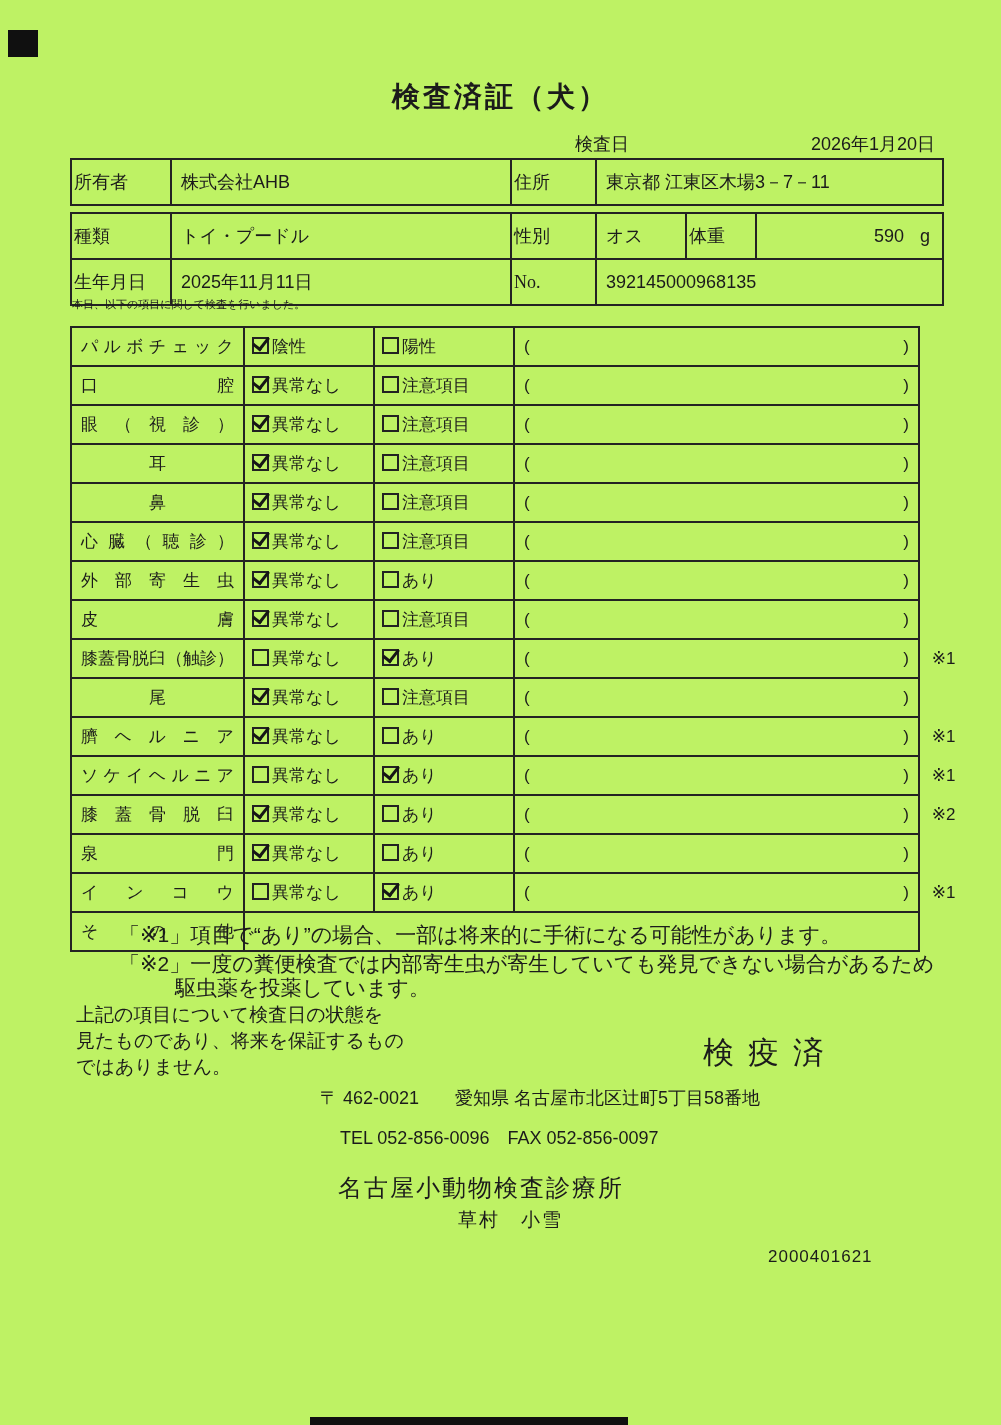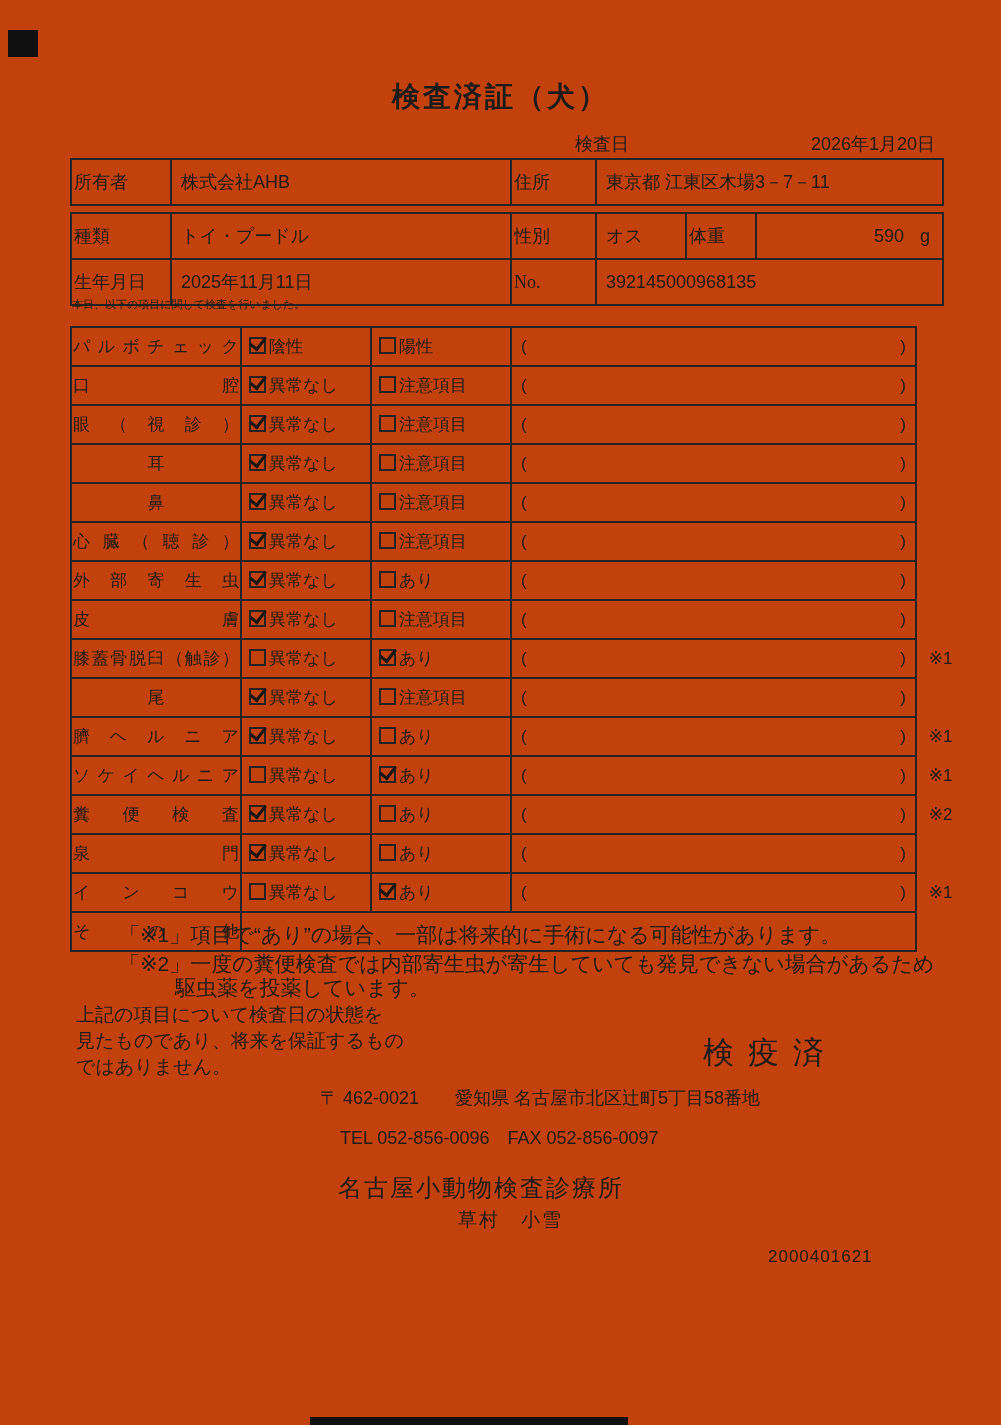--- a/index.html
+++ b/index.html
@@ -1,32 +1,32 @@
 <!DOCTYPE html>
 <html><head>
 <meta charset="utf-8">
 <style>
   html,body{margin:0;padding:0;}
   body{background:#e9e9e7;font-family:"Liberation Sans","DejaVu Sans",sans-serif;color:#1b1b1b;}
-  .page{position:relative;width:1001px;height:1425px;background:#c2410c;margin:0 auto;overflow:hidden;}
+  .page{position:relative;width:1001px;height:1425px;background:#bef264;margin:0 auto;overflow:hidden;}
   .abs{position:absolute;}
   .artifact{background:#101010;}
   .title{left:0;right:0;top:78px;text-align:center;font-size:28px;font-weight:600;letter-spacing:3px;}
   .date-line{left:575px;right:66px;top:132px;display:flex;justify-content:space-between;font-size:18px;}
   table{border-collapse:collapse;table-layout:fixed;}
   td{border:2px solid #232323;height:36px;font-size:18px;padding:0 9px;overflow:hidden;white-space:nowrap;}
   td.hdr{text-align:left;padding:4px 2px;font-family:Liberation Serif, serif;}
   td.wval{display:table-cell;text-align:right;padding-right:12px;}
   td.wval .unit{margin-left:16px;}
   .owner-table{left:70px;top:158px;}
   .pet-table{left:70px;top:212px;}
   .intro{left:72px;top:297px;font-size:11px;}
   .main-table{left:70px;top:326px;}
   .main-table td{height:37px;font-size:17px;line-height:37px;}
-  .main-table td.lbl{text-align:justify;text-align-last:justify;padding:0 1px;}
+  .main-table td.lbl{text-align:justify;text-align-last:justify;padding:0 9px;}
   .main-table td.lbl-c{text-align:center;text-align-last:center;}
   .main-table td.opt{padding:0 4px 0 7px;}
   .main-table td.paren{padding:0 9px;}
   .main-table td.paren .close{float:right;}
   .main-table td.mark{border:none;background:transparent;text-align:center;padding:0 0 0 4px;font-size:17px;}
   .cb{display:inline-block;width:13px;height:13px;border:2px solid #222;vertical-align:-2px;margin-right:3px;position:relative;}
   .cb.checked::after{content:"";position:absolute;left:2px;top:-5px;width:7px;height:13px;border-right:3px solid #161616;border-bottom:3px solid #161616;transform:rotate(38deg);}
   .notes{left:78px;top:923px;font-size:21px;line-height:24px;margin-left:41px;}
   .notes .n1{margin-bottom:5px;}
   .notes .indent{padding-left:56px;}
@@ -198,21 +198,21 @@
 
     <tr>
       <td class="lbl">ソケイヘルニア</td>
       <td class="opt"><span class="cb"></span><span>異常なし</span></td>
       <td class="opt"><span class="cb checked"></span><span>あり</span></td>
       <td class="paren"><span>(</span><span class="close">)</span></td>
       <td class="mark">※1</td>
     </tr>
 
     <tr>
-      <td class="lbl">糞便検査</td>
+      <td class="lbl">膝蓋骨脱臼</td>
       <td class="opt"><span class="cb checked"></span><span>異常なし</span></td>
       <td class="opt"><span class="cb"></span><span>あり</span></td>
       <td class="paren"><span>(</span><span class="close">)</span></td>
       <td class="mark">※2</td>
     </tr>
 
     <tr>
       <td class="lbl">泉門</td>
       <td class="opt"><span class="cb checked"></span><span>異常なし</span></td>
       <td class="opt"><span class="cb"></span><span>あり</span></td>

